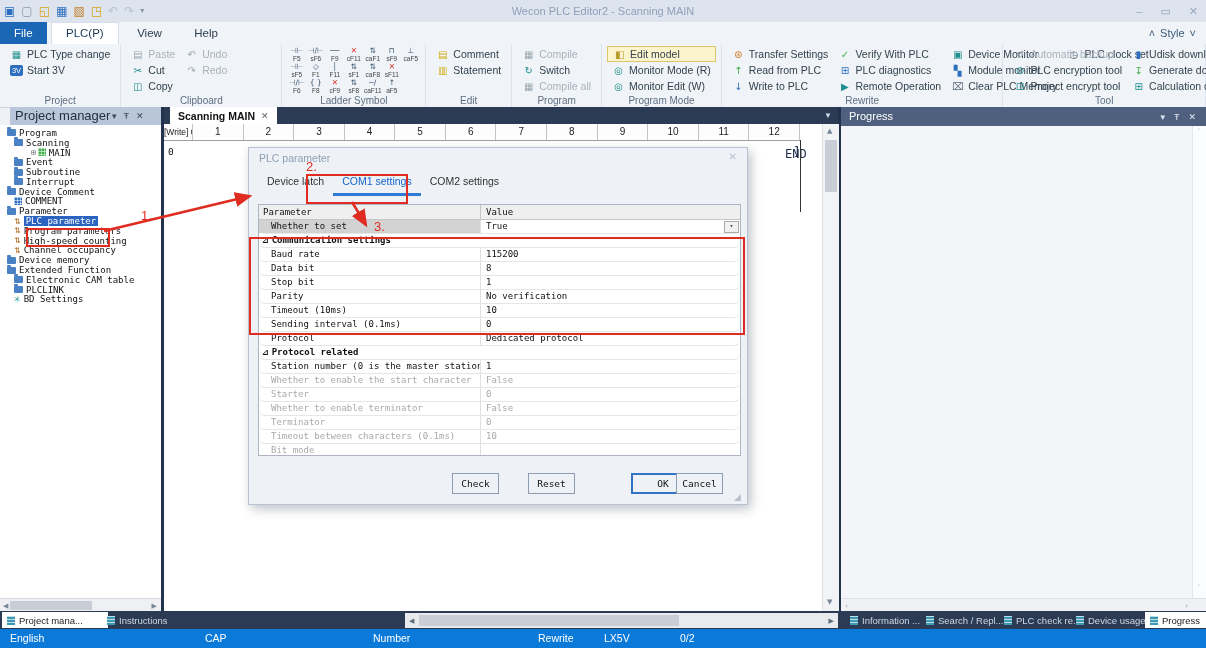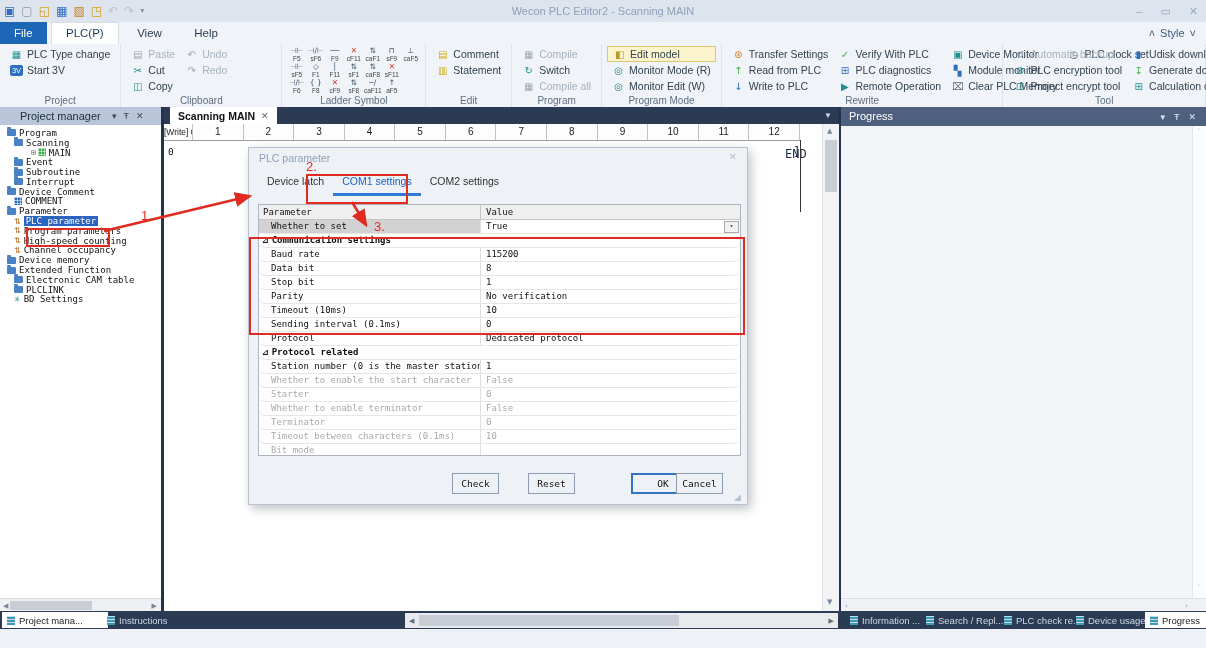--- a/index.html
+++ b/index.html
@@ -37,22 +37,22 @@
   .ic-yellow{color:#cfae12}.ic-olive{color:#b89b2a}.ic-dark{color:#5c6b7a}.ic-orange{color:#d07f2a}
   .i3v{background:#2d6fbe;color:#fff;font-size:7.5px;width:13px;height:11px;line-height:11px;
        text-align:center;border-radius:2px;flex:none;}
   .lrow{display:flex;height:16px;}
   .lsym{width:19px;text-align:center;cursor:default;}
   .lsym .g{display:block;font-family:"DejaVu Sans",sans-serif;font-size:7.5px;height:9px;line-height:9px;color:#36506a;}
   .lsym .l{display:block;font-size:6.5px;height:7px;line-height:7px;color:#444;}
   .lsym.red .g{color:#d12a1e;}
 
   
-  .lp-head{left:0;top:107px;width:161px;height:18px;background:#b9c6da;color:#22323f;
-           font-size:11px;line-height:18px;padding-left:20px;box-sizing:border-box;}
+  .lp-head{left:10px;top:107px;width:161px;height:18px;background:#b9c6da;color:#22323f;
+           font-size:13px;line-height:18px;padding-left:5px;box-sizing:border-box;}
   .lp-icons{left:112px;top:107px;height:18px;display:flex;gap:7px;align-items:center;color:#3a4a5c;font-size:9px;}
   .tree{left:0;top:125px;width:161px;height:473px;background:#fff;overflow:hidden;
         font-family:"DejaVu Sans Mono","Liberation Mono",monospace;font-size:9px;padding-top:3px;box-sizing:border-box;}
   .ti{height:9.8px;display:flex;align-items:center;white-space:nowrap;color:#111;}
   .d0{padding-left:7px}.d1{padding-left:14px}.d2{padding-left:31px}
   .fold{width:9px;height:7px;background:#4a80c4;border-radius:1px;position:relative;display:inline-block;
         margin-right:3px;flex:none;}
   .fold:before{content:"";position:absolute;top:-2px;left:0;width:4px;height:2px;background:#4a80c4;
         border-radius:1px 1px 0 0;}
   .gicon{width:8px;height:8px;display:inline-block;margin-right:3px;flex:none;
@@ -609,20 +609,28 @@
   </div>
   <div class="btab" style="left:1071px;width:68px">
     <span class="doc"></span>
     <span>Device usage...</span>
   </div>
   <div class="btab active" style="left:1145px;width:56px">
     <span class="doc"></span>
     <span>Progress</span>
   </div>
 
+  <div class="abs statusbar">
+    <span class="sitem" style="left:10px">English</span>
+    <span class="sitem" style="left:205px">CAP</span>
+    <span class="sitem" style="left:373px">Number</span>
+    <span class="sitem" style="left:538px">Rewrite</span>
+    <span class="sitem" style="left:604px">LX5V</span>
+    <span class="sitem" style="left:680px">0/2</span>
+  </div>
 
   <div class="abs dialog">
     <div class="dlg-title">PLC parameter</div>
     <div class="dlg-x">✕</div>
     <div class="dtabs">
       <span class="dtab">Device latch</span>
       <span class="dtab active">COM1 settings</span>
       <span class="dtab">COM2 settings</span>
     </div>
 

